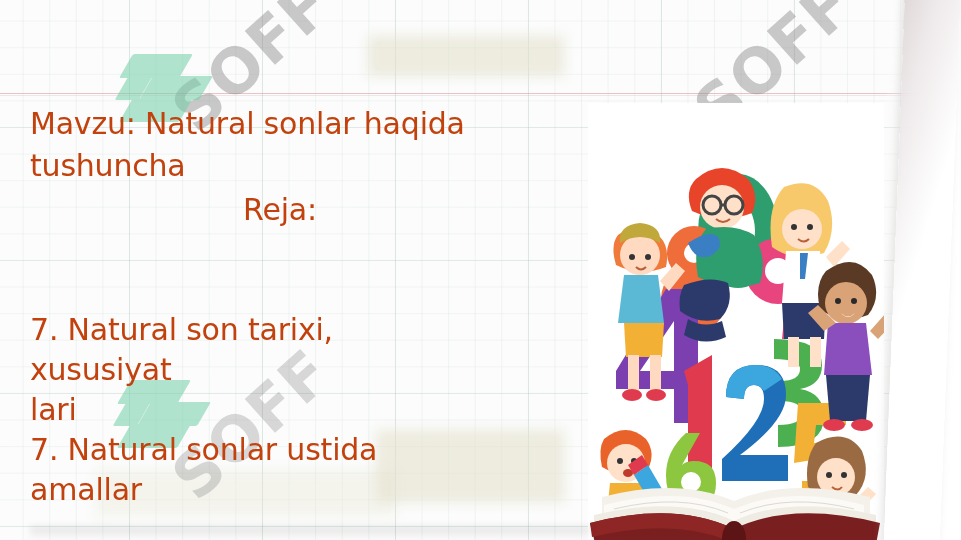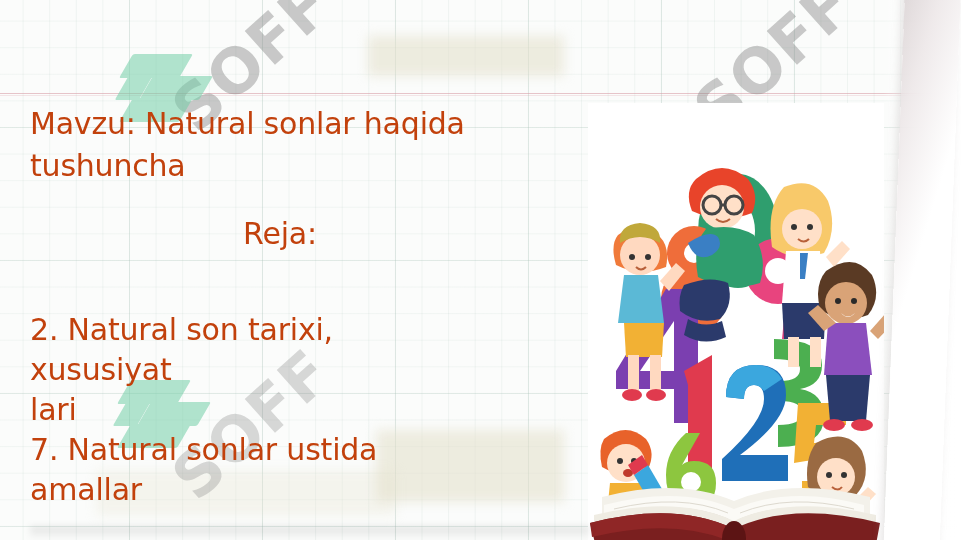--- a/index.html
+++ b/index.html
@@ -152,21 +152,20 @@
     font-size: 30px;
     line-height: 32px;
     color: #c2410c;
     white-space: nowrap;
     letter-spacing: -0.2px;
   }
   .line.centered {
     left: 0;
     width: 560px;
     text-align: center;
-    margin-top: 24px;
   }
 
   
   .illus {
     position: absolute;
     left: 588px; top: 103px;
     width: 296px; height: 437px;
     background: #ffffff;
     overflow: hidden;
   }
@@ -218,21 +217,21 @@
       <span class="bar v2"></span>
       <span class="bar b3"></span>
   </div>
 
   <div class="text-layer">
     <div class="line" style="top:108px">Mavzu: Natural sonlar haqida</div>
     <div class="line" style="top:150px">tushuncha</div>
 
     <div class="line centered" style="top:194px">Reja:</div>
 
-    <div class="line" style="top:314px">2. Natural son tarixi,</div>
+    <div class="line" style="top:314px">7. Natural son tarixi,</div>
     <div class="line" style="top:354px">xususiyat</div>
     <div class="line" style="top:394px">lari</div>
     <div class="line" style="top:434px">7. Natural sonlar ustida</div>
     <div class="line" style="top:474px">amallar</div>
   </div>
 
   <div class="illus">
     <svg width="296" height="437" viewBox="0 0 296 437">
       <rect x="0" y="0" width="296" height="437" fill="#ffffff"></rect>
 

